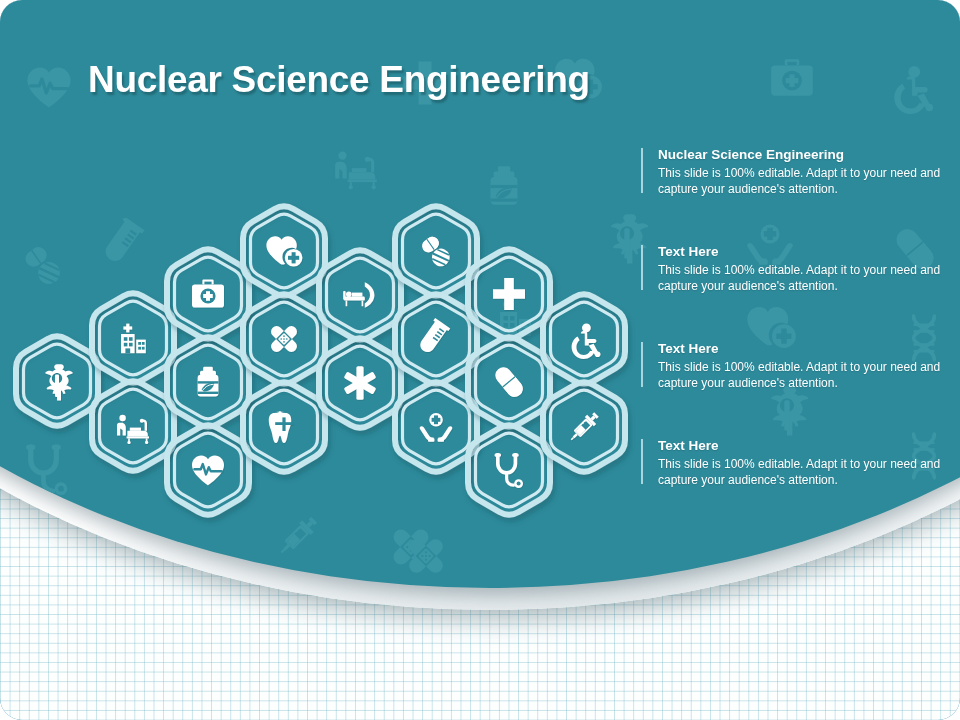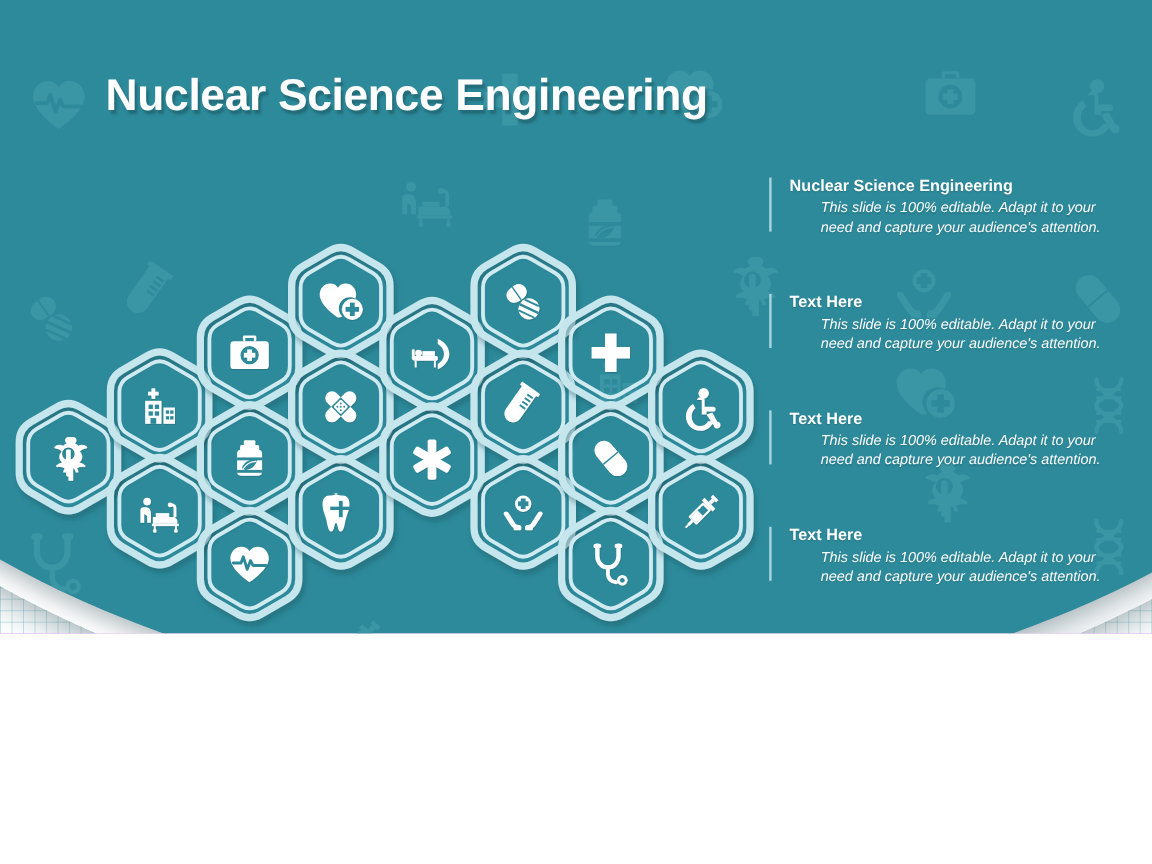--- a/index.html
+++ b/index.html
@@ -8,23 +8,24 @@
     padding: 0;
     background: #ffffff;
   }
   body {
     font-family: "Liberation Sans", sans-serif;
   }
 
   #slide {
     position: relative;
     width: 960px;
-    height: 528px;
+    height: 720px;
     overflow: hidden;
-    background: #d946ef;
+    background: #0369a1;
+    border-radius: 22px;
   }
 
   
   .grid-paper {
     position: absolute;
     left: 0; top: 0;
     width: 960px; height: 720px;
     background-color: #fdffff;
     background-image:
       linear-gradient(to right, rgba(120,185,200,0.40) 1px, transparent 1px),
@@ -119,24 +120,22 @@
     color: #ffffff;
     font-size: 13.5px;
     font-weight: bold;
     line-height: 17px;
     margin-bottom: 3px;
     text-shadow: 0 1px 1px rgba(20,60,70,0.25);
   }
   .block-desc {
     color: #ffffff;
     font-size: 12px;
-    font-style: italic;
     line-height: 15.5px;
     text-shadow: 0 1px 1px rgba(20,60,70,0.22);
-    margin-left: 26px;
   }
 
   
   .hexwrap {
     position: absolute;
     left: 0; top: 0;
     width: 960px; height: 720px;
     z-index: 5;
     pointer-events: none;
   }

